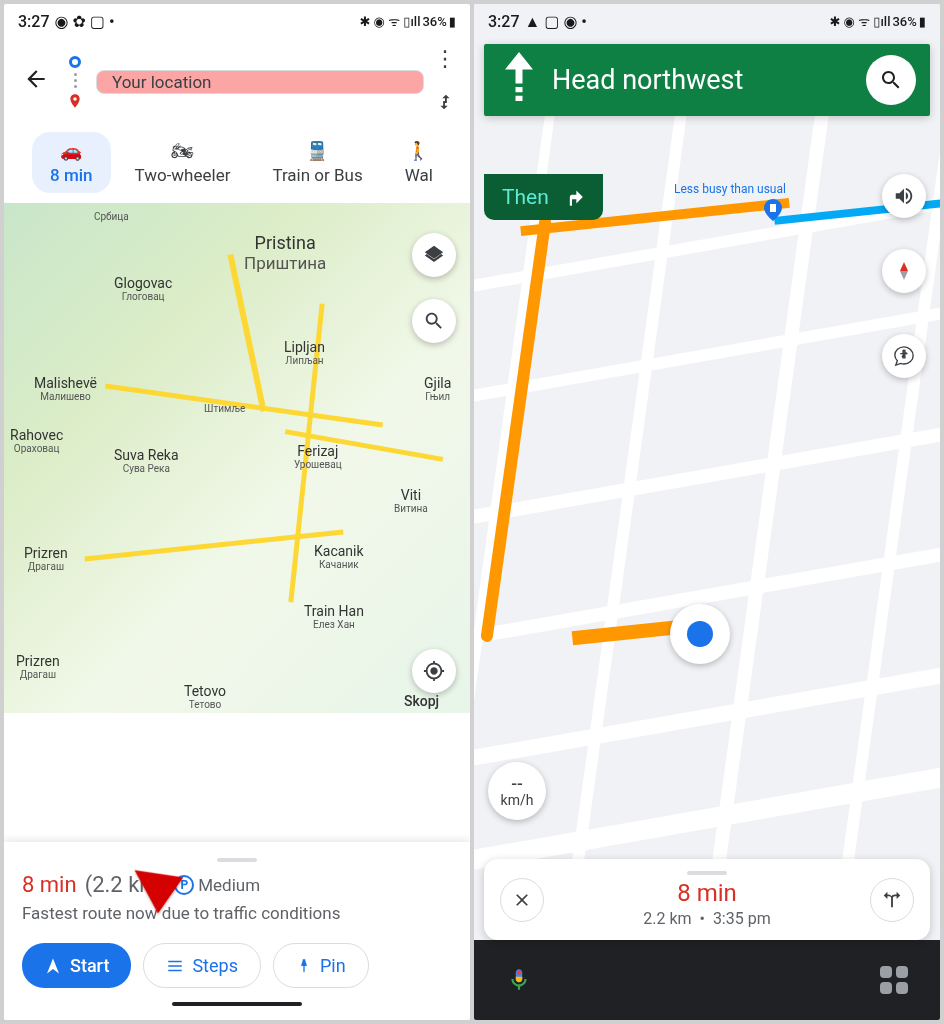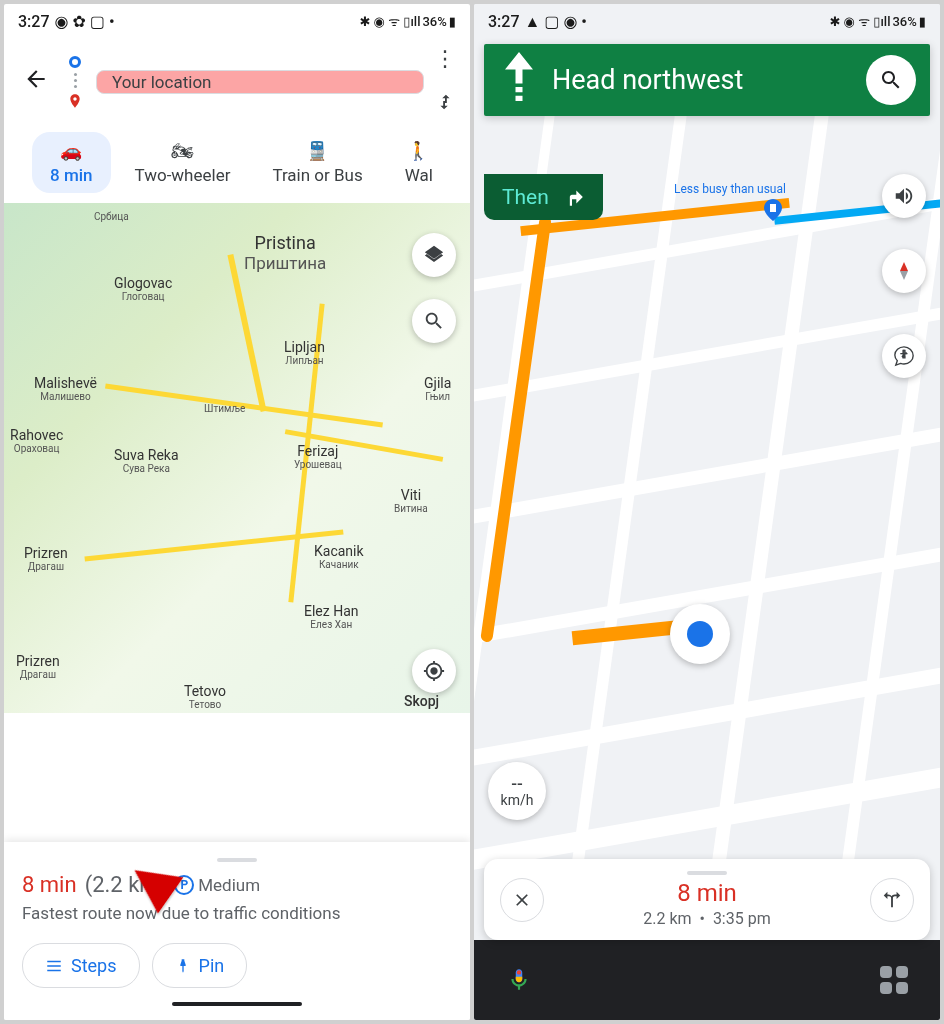--- a/index.html
+++ b/index.html
@@ -214,21 +214,21 @@
       </div>
     <div class="city" style="top:342px;left:20px">
         <div>Prizren</div>
         <div class="cy">Драгаш</div>
       </div>
     <div class="city" style="top:340px;left:310px">
         <div>Kacanik</div>
         <div class="cy">Качаник</div>
       </div>
     <div class="city" style="top:400px;left:300px">
-        <div>Elez Han</div>
+        <div>Train Han</div>
         <div class="cy">Елез Хан</div>
       </div>
     <div class="city" style="top:450px;left:12px">
         <div>Prizren</div>
         <div class="cy">Драгаш</div>
       </div>
     <div class="city" style="top:480px;left:180px">
         <div>Tetovo</div>
         <div class="cy">Тетово</div>
       </div>
@@ -258,20 +258,26 @@
     <div class="summary-line">
       <span class="summary-time">8 min</span>
       <span class="summary-dist">(2.2 km)</span>
       <span class="parking">
         <span class="parking-icon">P</span>
         <span>Medium</span>
       </span>
     </div>
     <div class="sub-line">Fastest route now due to traffic conditions</div>
     <div class="action-row">
+      <div class="btn primary">
+        <svg width="18" height="18" viewBox="0 0 24 24">
+            <path d="M12 2l8 20-8-6-8 6 8-20z" fill="#fff"></path>
+          </svg>
+        <span>Start</span>
+      </div>
       <div class="btn">
         <svg width="18" height="18" viewBox="0 0 24 24">
             <path d="M3 5h18v2H3zm0 6h18v2H3zm0 6h18v2H3z" fill="#1a73e8"></path>
           </svg>
         <span>Steps</span>
       </div>
       <div class="btn">
         <svg width="16" height="18" viewBox="0 0 24 24">
             <path d="M14 4V2h-4v2L8 10v2h3v8l1 2 1-2v-8h3v-2l-2-6z" fill="#1a73e8"></path>
           </svg>

